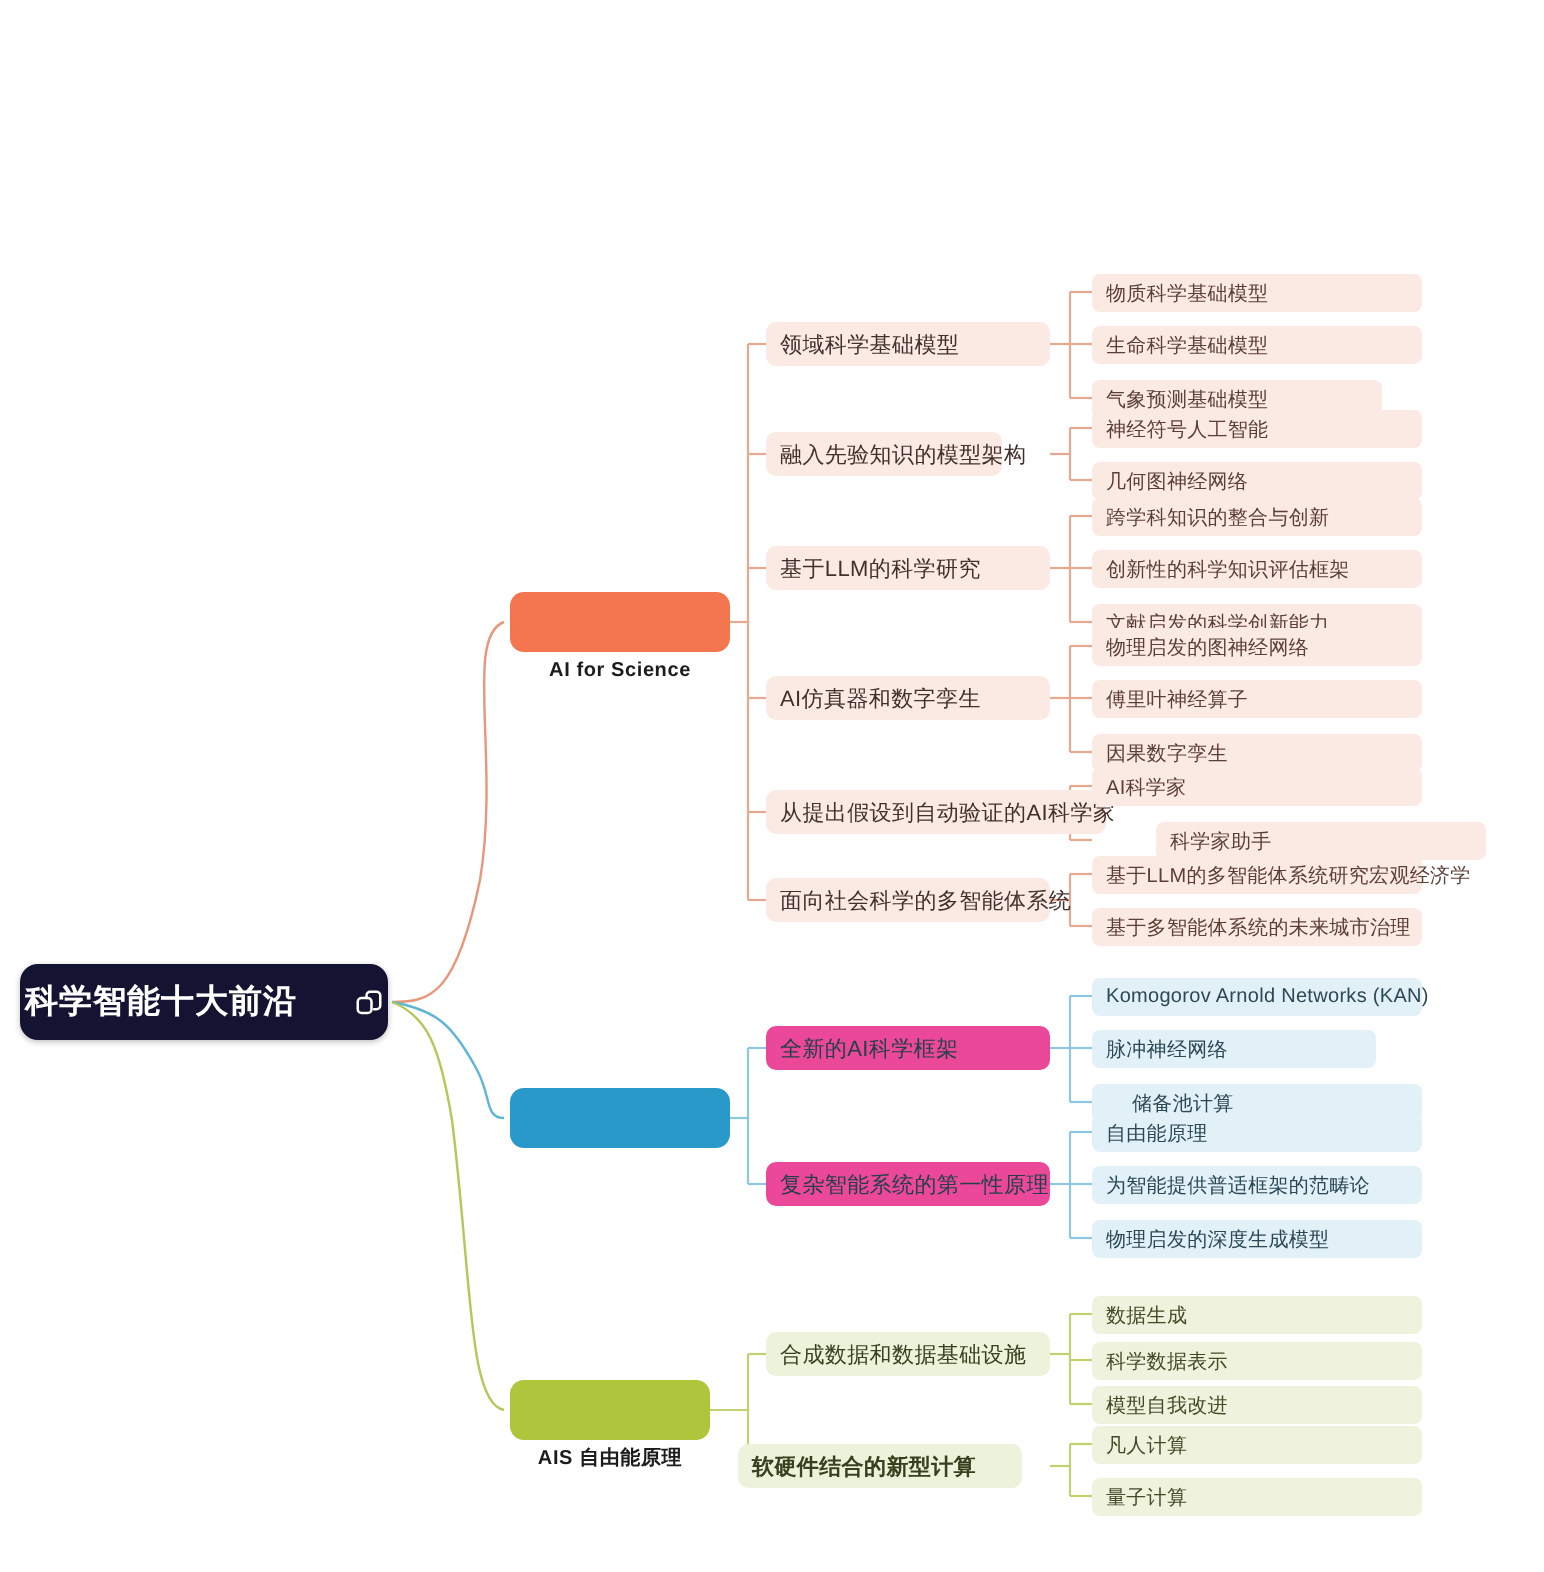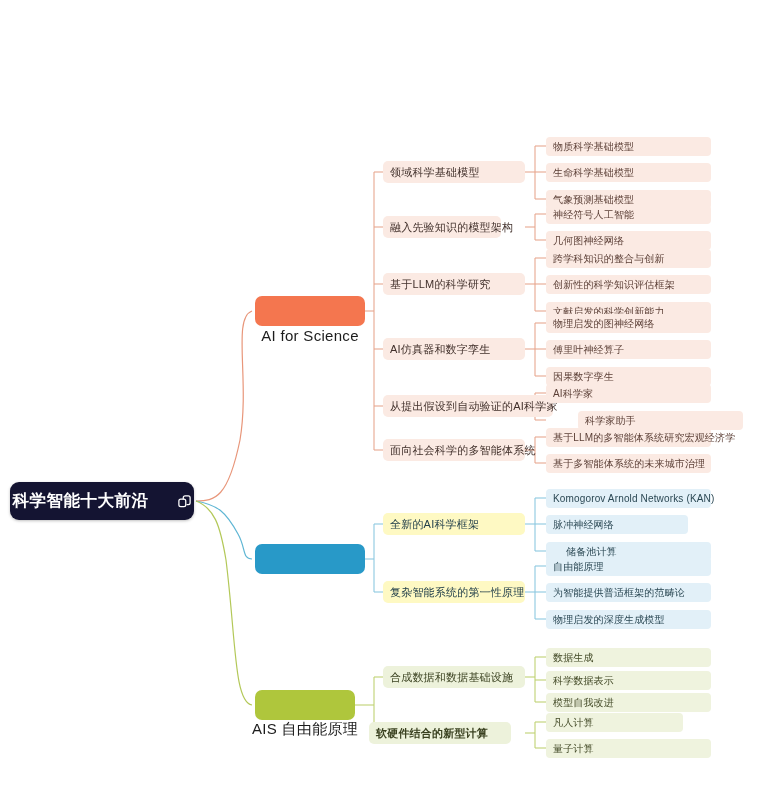--- a/index.html
+++ b/index.html
@@ -63,22 +63,22 @@
     height: 30px;
     border-radius: 7px;
     display: flex;
     align-items: center;
     justify-content: center;
     padding: 0 12px;
     box-sizing: border-box;
     white-space: nowrap;
   }
   .branch-label {
-    font-size: 15px;
-    font-weight: normal;
+    font-size: 10px;
+    font-weight: bold;
     letter-spacing: 0.3px;
     margin-top: 48px;
   }
   .branch-ai4s { left: 255px; top: 296px; width: 110px; background: #F4764F; }
   .branch-ai4s .branch-label { color: #1c1c1c; }
   .branch-s4ai { left: 255px; top: 544px; width: 110px; background: #2899C8; }
   .branch-s4ai .branch-label { color: #ffffff; }
   .branch-ais  { left: 255px; top: 690px; width: 100px; background: #AFC63C; }
   .branch-ais  .branch-label { color: #1c1c1c; }
 
@@ -93,21 +93,21 @@
     box-sizing: border-box;
     white-space: nowrap;
   }
   .sub-label {
     font-size: 11px;
     color: #3a2e2a;
     letter-spacing: 0.2px;
   }
   .sub-orange { background: #FBEAE3; }
   .sub-orange .sub-label { color: #41302b; }
-  .sub-blue   { background: #fef9c3; }
+  .sub-blue   { background: #ec4899; }
   .sub-blue   .sub-label { color: #23404b; }
   .sub-green  { background: #EDF2DB; }
   .sub-green  .sub-label { color: #39401f; }
 
   
   .leaf-node {
     position: absolute;
     height: 19px;
     border-radius: 4px;
     display: flex;
@@ -248,21 +248,21 @@
   <div class="sub-node sub-orange" style="left:383px; top:439px; width:142px;">
     <span class="sub-label">面向社会科学的多智能体系统</span>
   </div>
 
   <div class="leaf-node leaf-orange" style="left:546px; top:137px; width:165px;">
     <span class="leaf-label">物质科学基础模型</span>
   </div>
   <div class="leaf-node leaf-orange" style="left:546px; top:163px; width:165px;">
     <span class="leaf-label">生命科学基础模型</span>
   </div>
-  <div class="leaf-node leaf-orange" style="left:546px; top:190px; width:165px;">
+  <div class="leaf-node leaf-orange" style="left:546px; top:190px; width:145px;">
     <span class="leaf-label">气象预测基础模型</span>
   </div>
 
   <div class="leaf-node leaf-orange" style="left:546px; top:205px; width:165px;">
     <span class="leaf-label">神经符号人工智能</span>
   </div>
   <div class="leaf-node leaf-orange" style="left:546px; top:231px; width:165px;">
     <span class="leaf-label">几何图神经网络</span>
   </div>
 
@@ -345,20 +345,20 @@
   <div class="leaf-node leaf-green" style="left:546px; top:648px; width:165px;">
     <span class="leaf-label">数据生成</span>
   </div>
   <div class="leaf-node leaf-green" style="left:546px; top:671px; width:165px;">
     <span class="leaf-label">科学数据表示</span>
   </div>
   <div class="leaf-node leaf-green" style="left:546px; top:693px; width:165px;">
     <span class="leaf-label">模型自我改进</span>
   </div>
 
-  <div class="leaf-node leaf-green" style="left:546px; top:713px; width:137px;">
+  <div class="leaf-node leaf-green" style="left:546px; top:713px; width:165px;">
     <span class="leaf-label">凡人计算</span>
   </div>
   <div class="leaf-node leaf-green" style="left:546px; top:739px; width:165px;">
     <span class="leaf-label">量子计算</span>
   </div>
 
 </div>
 
 </body></html>

